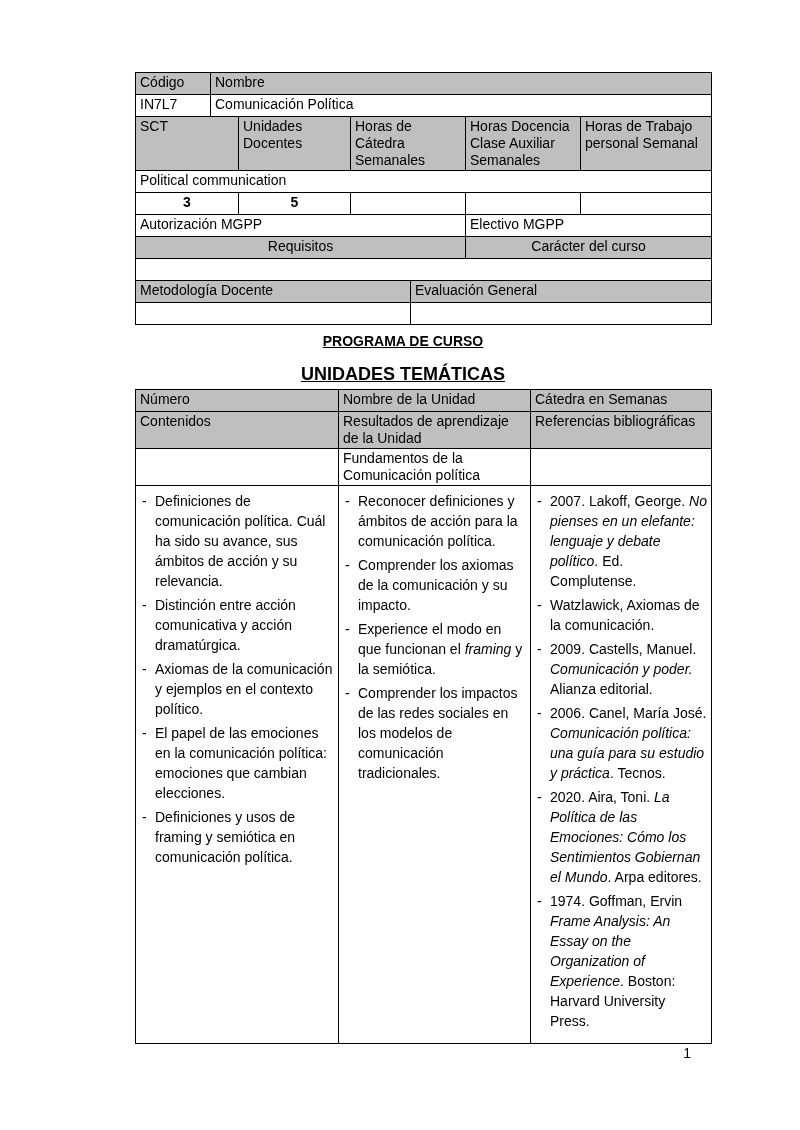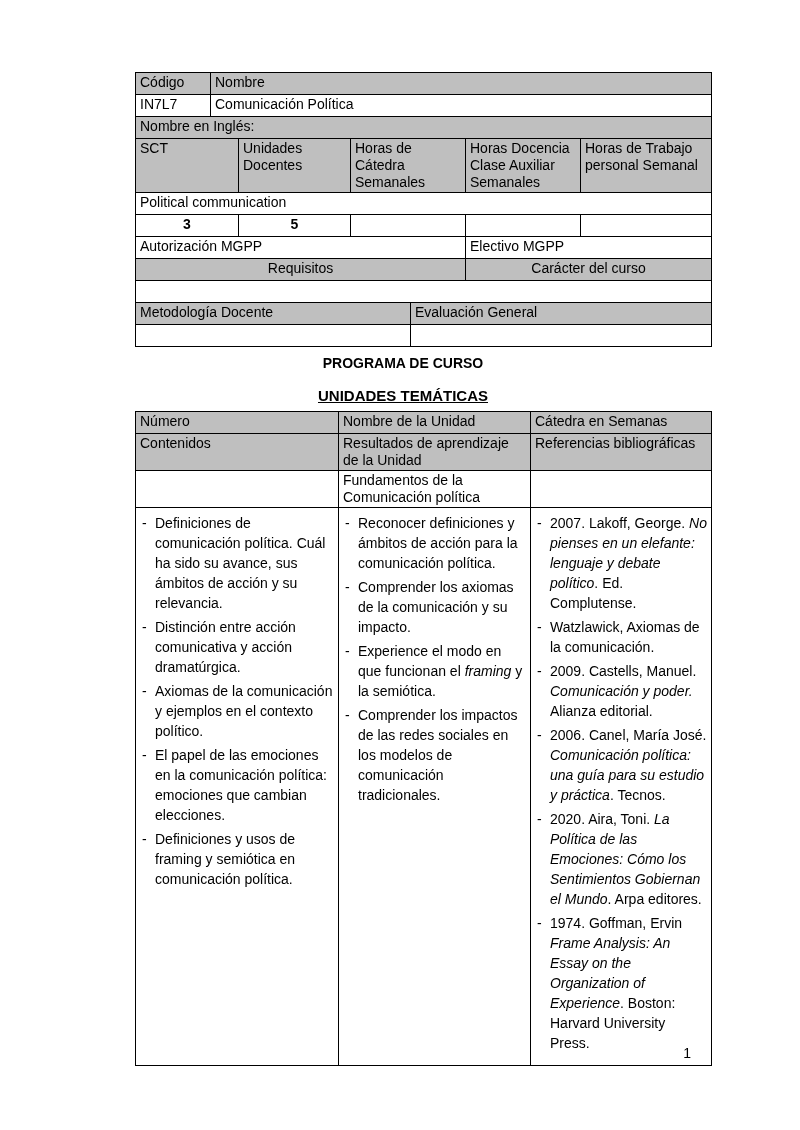--- a/index.html
+++ b/index.html
@@ -35,25 +35,26 @@
   }
   .gray { background: var(--table-header-bg, #bfbfbf); }
   .center { text-align: center; }
   .bold { font-weight: bold; }
   .doc-title {
     text-align: center;
     font-weight: bold;
     font-size: 14px;
     margin: 7px 0 15px 0;
     line-height: 18px;
+    text-decoration: underline;
   }
   .doc-title2 {
     text-align: center;
     font-weight: bold;
-    font-size: 15px;
+    font-size: 18px;
     text-decoration: underline;
     margin: 0 0 6px 0;
     line-height: 18px;
   }
   .list-cell { padding: 5px 3px 8px 3px; }
   .li {
     display: flex;
     line-height: 20px;
     margin-bottom: 4px;
   }
@@ -92,23 +93,20 @@
       <tbody>
         <tr>
           <td class="gray">Código</td>
           <td class="gray" colspan="6">Nombre</td>
         </tr>
         <tr>
           <td>IN7L7</td>
           <td colspan="6">Comunicación Política</td>
         </tr>
         <tr>
-          <td class="gray" colspan="7">Nombre en Inglés:</td>
-        </tr>
-        <tr>
           <td class="gray" colspan="2">SCT</td>
           <td class="gray">Unidades Docentes</td>
           <td class="gray" colspan="2">Horas de Cátedra Semanales</td>
           <td class="gray">Horas Docencia Clase Auxiliar Semanales</td>
           <td class="gray">Horas de Trabajo personal Semanal</td>
         </tr>
         <tr>
           <td colspan="7">Political communication</td>
         </tr>
         <tr>

